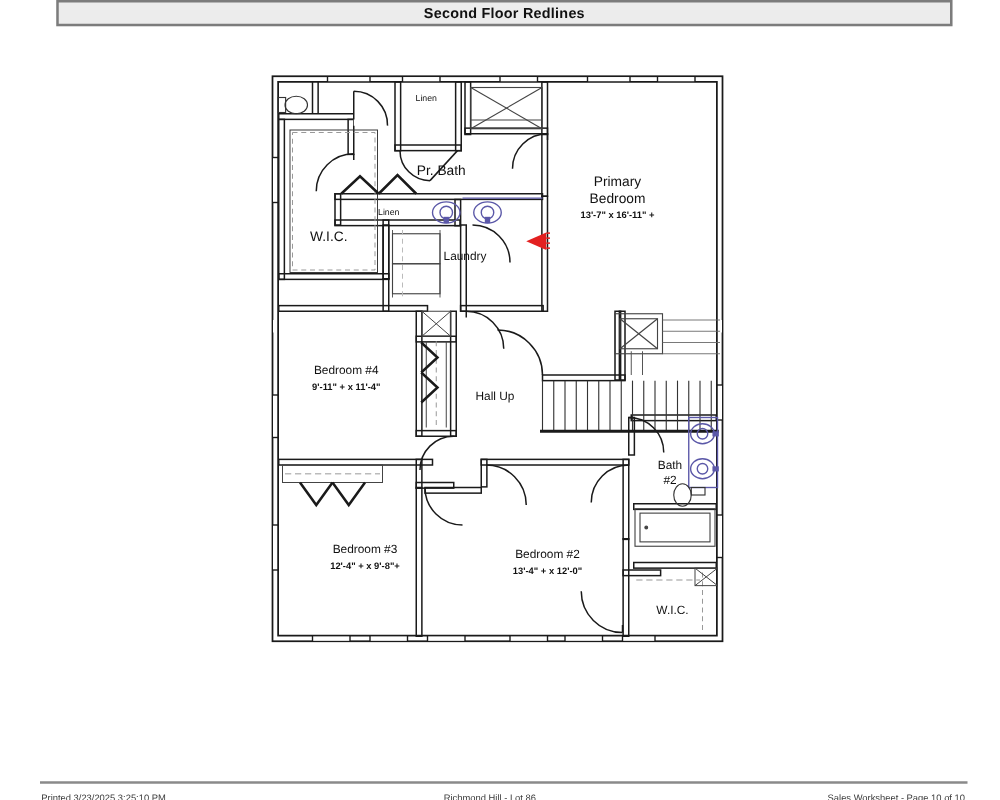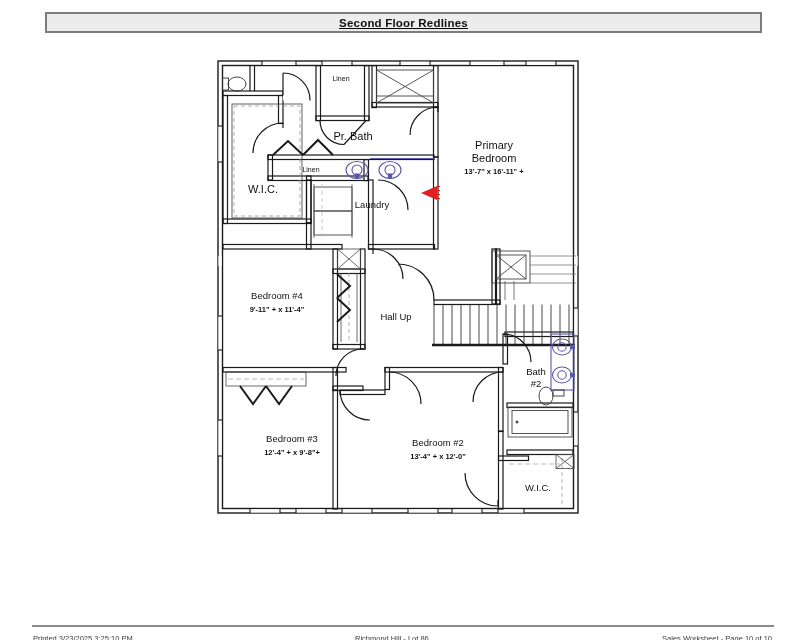--- a/index.html
+++ b/index.html
@@ -3,25 +3,24 @@
 <meta charset="utf-8">
 <style>
   html,body{margin:0;padding:0;}
   body{
     width:800px;height:640px;background:#ffffff;
     font-family:"Liberation Sans", sans-serif;
     overflow:hidden;position:relative;
   }
   
   #title-bar{
-    position:absolute;left:45px;top:12px;width:717px;height:21px;
+    position:absolute;left:45px;top:0;width:717px;height:21px;
     background:#ececec;border:2px solid #7c7c7c;
     display:flex;align-items:center;justify-content:center;
     box-sizing:border-box;
-    text-decoration:underline;
   }
   #title-bar .t{font-size:11.5px;font-weight:bold;color:#111;letter-spacing:.2px;}
 
   
   #footer-rule{position:absolute;left:32px;top:625px;width:742px;height:2px;background:#8a8a8a;}
   .foot{position:absolute;top:634px;font-size:7.5px;color:#3a3a3a;white-space:nowrap;}
   #foot-left{left:33px;}
   #foot-center{left:355px;}
   #foot-right{right:28px;}
 

